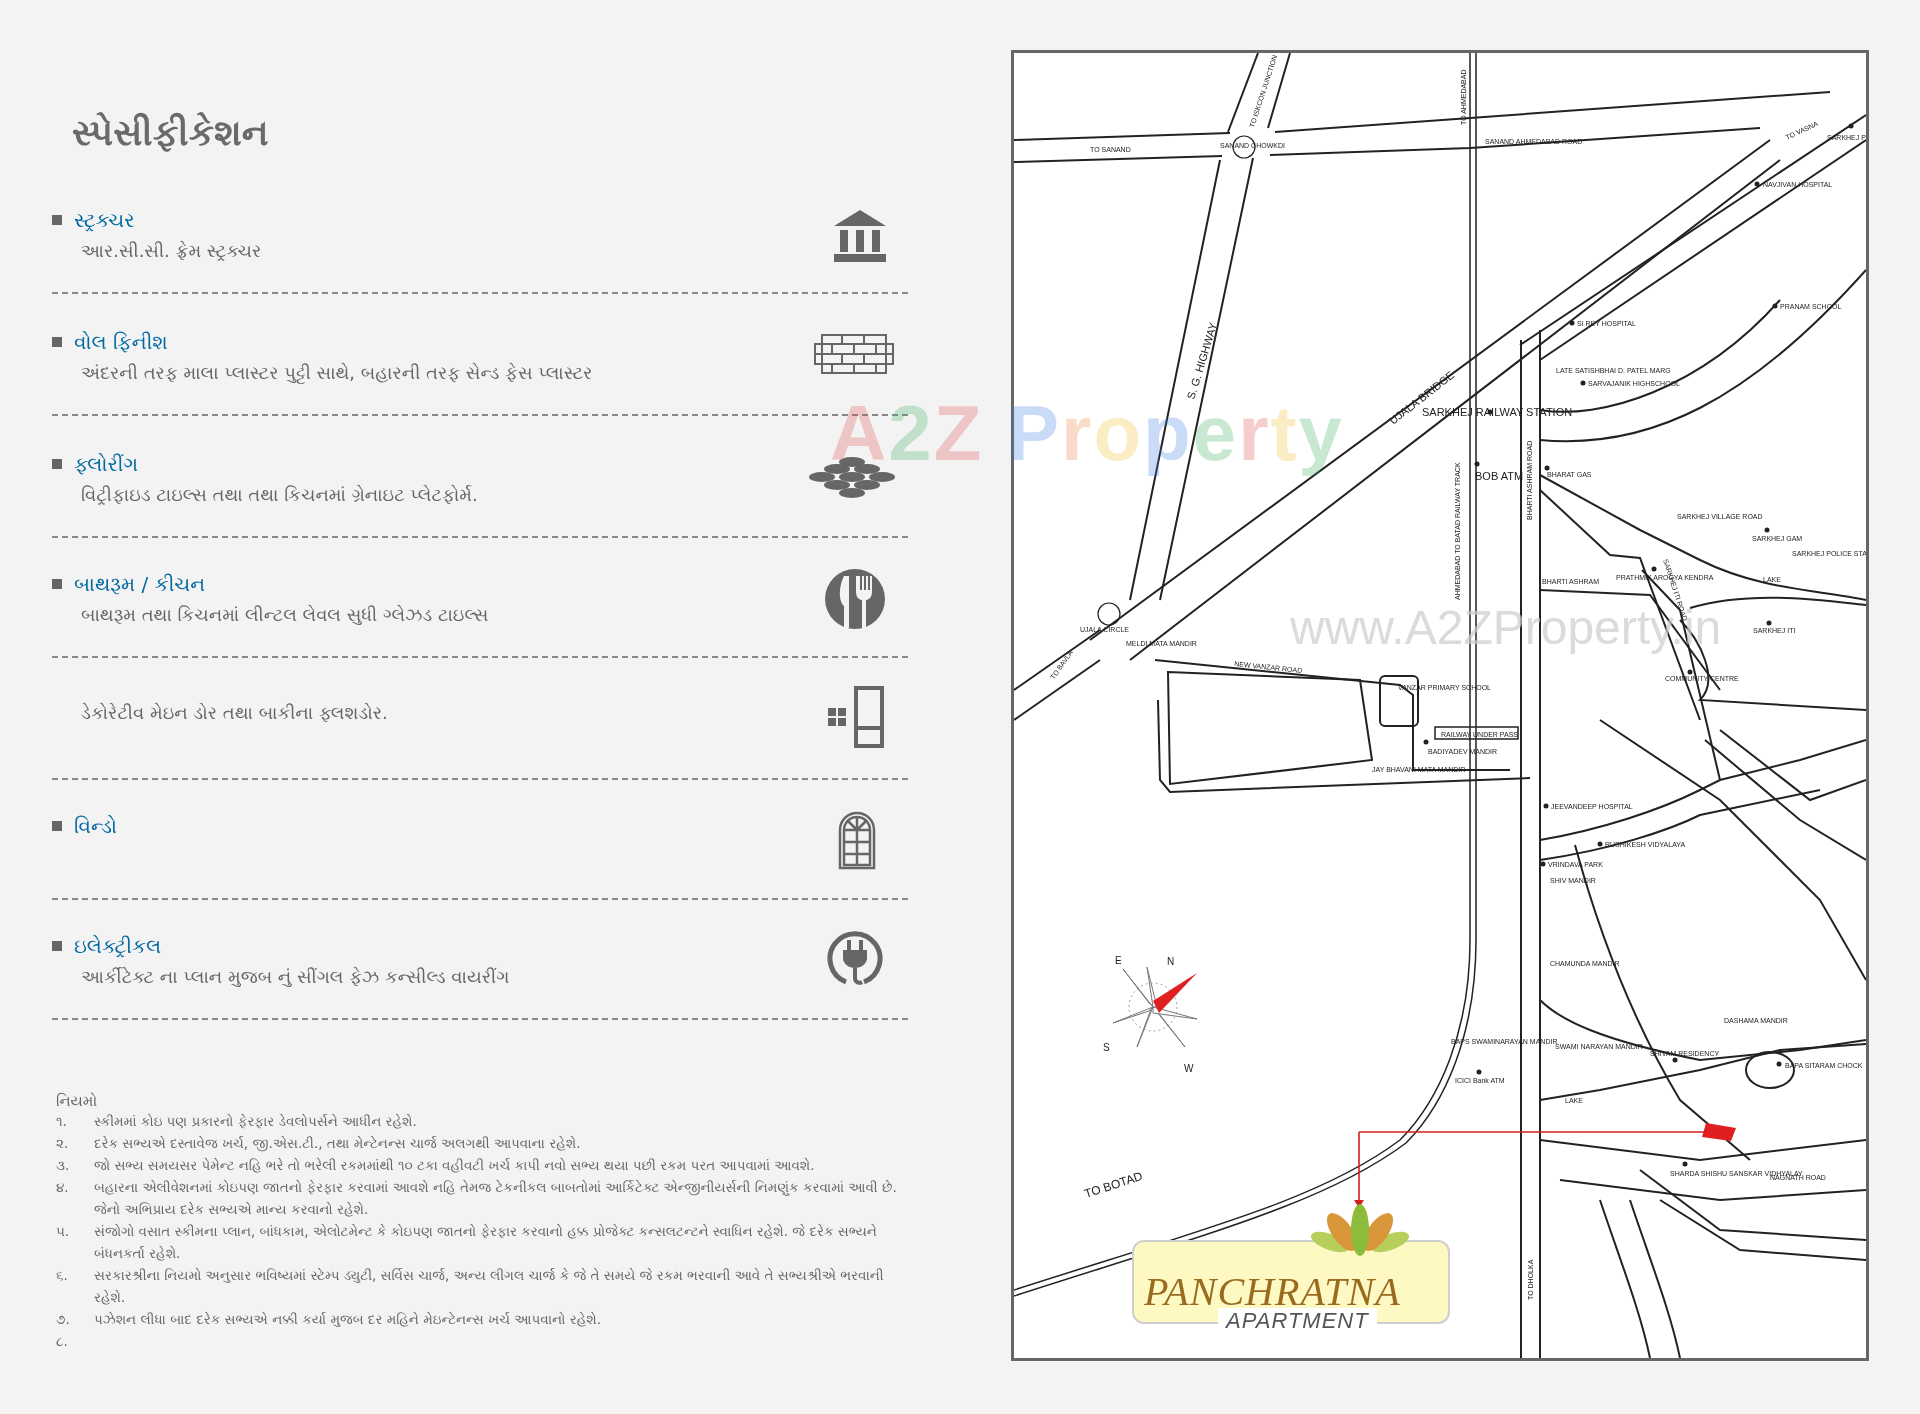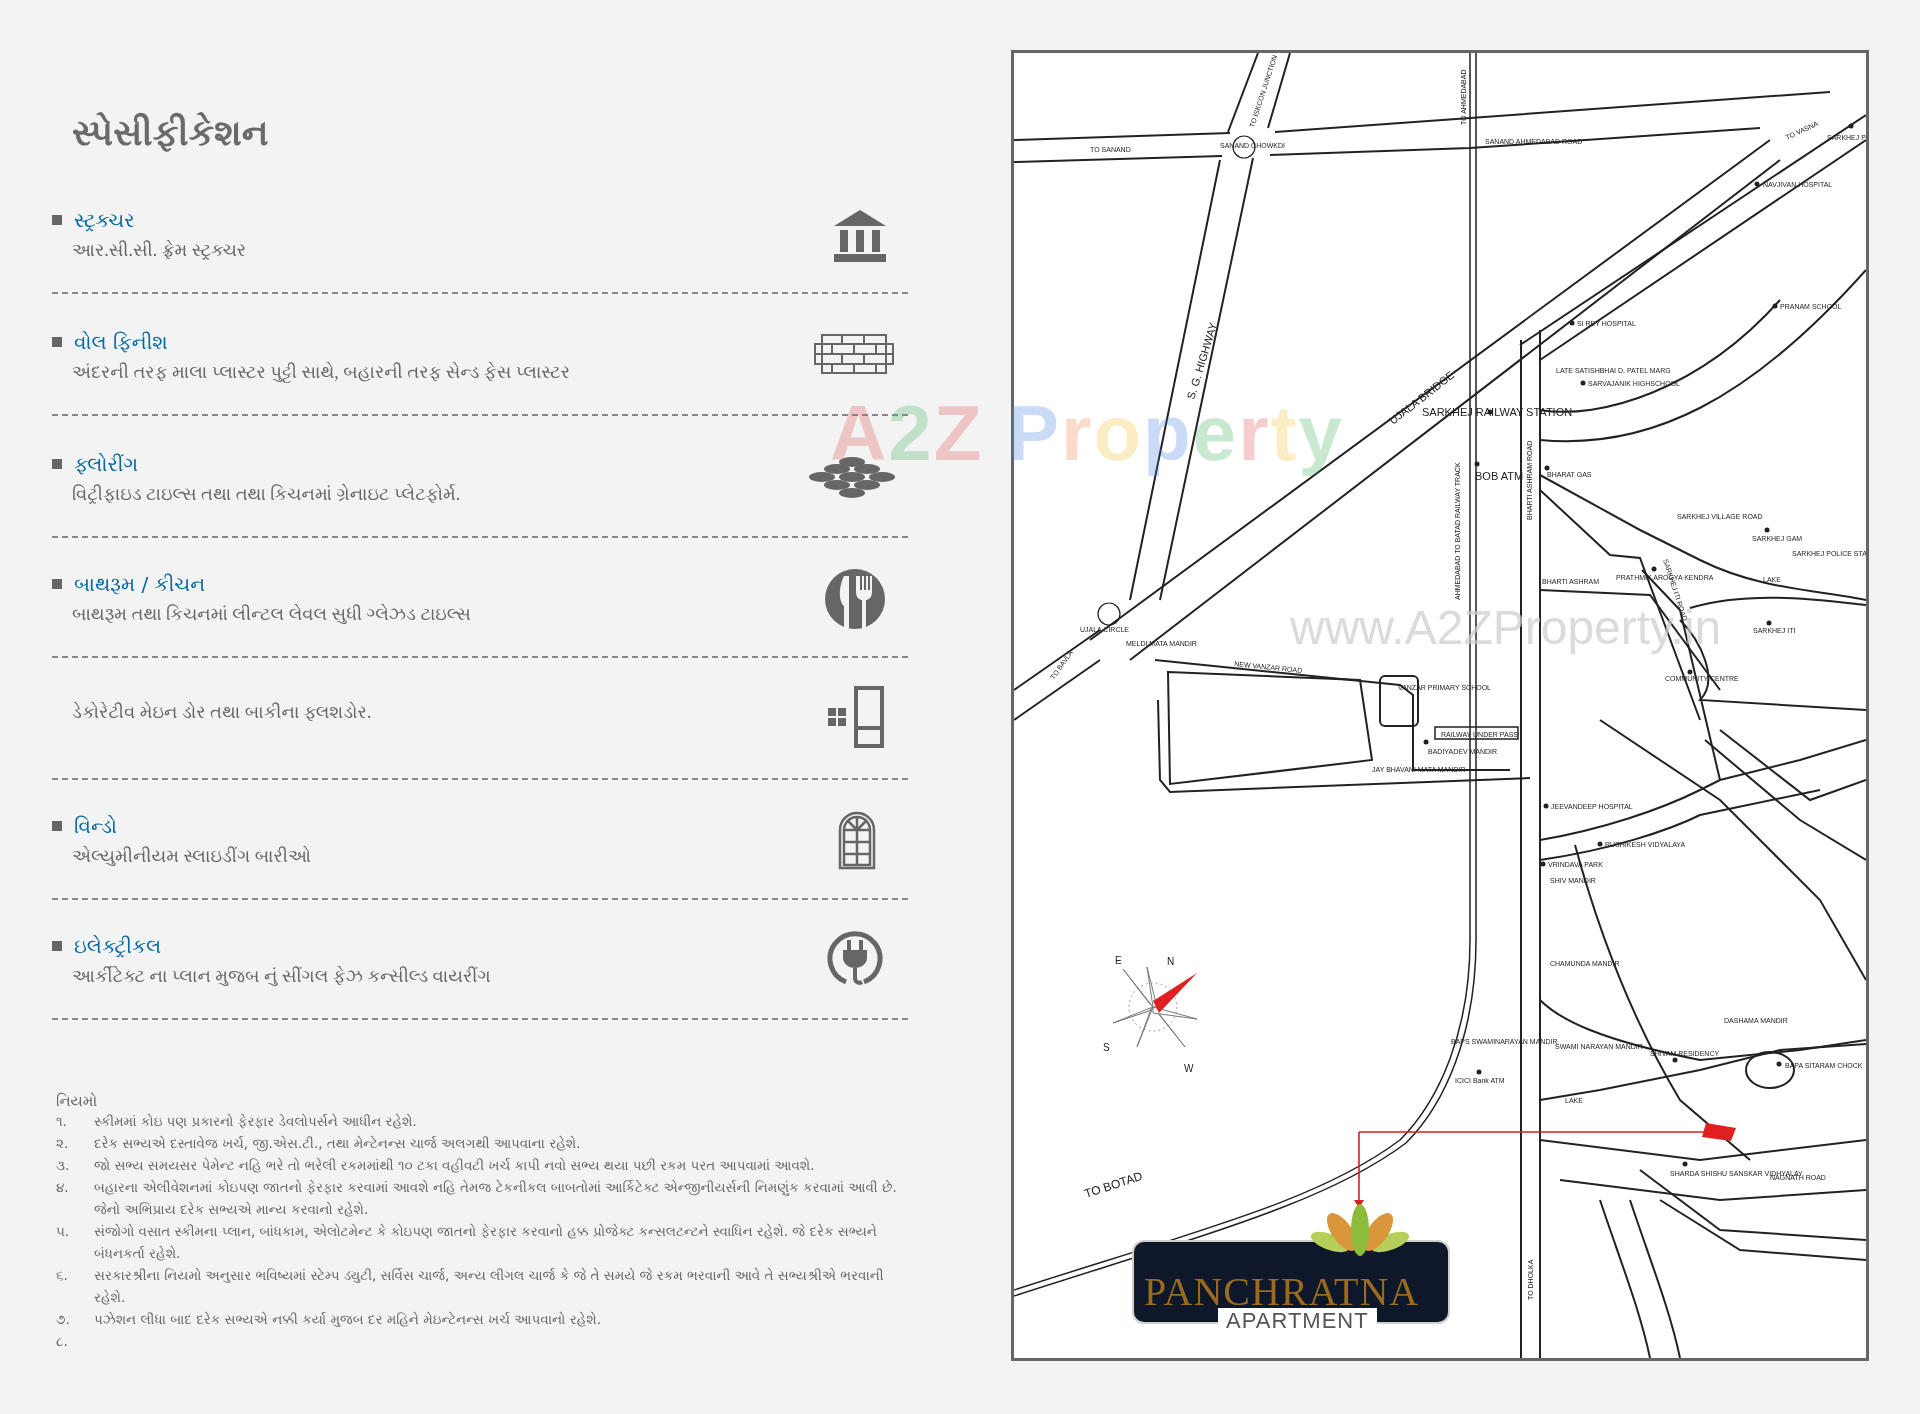--- a/index.html
+++ b/index.html
@@ -8,21 +8,21 @@
     font-family:"DejaVu Sans", sans-serif; color:#666;
   }
   .title {
     position:absolute; left:72px; top:112px; font-size:36px; font-weight:bold; color:#6a6a6a;
   }
   .spec {
     position:absolute; left:52px; width:856px;
   }
   .spec .head { display:flex; align-items:center; font-size:20px; color:#0369a1; }
   .spec .bullet { width:10px; height:10px; background:#666; margin-right:12px; display:inline-block; }
-  .spec .desc { font-size:18px; color:#666; margin-left:20px; margin-top:8px;font-family:Liberation Serif, serif; }
+  .spec .desc { font-size:18px; color:#666; margin-left:29px; margin-top:8px; }
   .spec .divider {
     position:absolute; left:0; width:856px; height:0; border-top:2px dashed #888;
   }
   .spec .icon { position:absolute; right:20px; }
   .rules { position:absolute; left:56px; top:1092px; width:860px; font-size:13.5px; color:#666; }
   .rules .rtitle { font-size:15px; }
   .rules .rule { display:flex; line-height:22px; }
   .rules .num { width:38px; flex:0 0 38px; }
   .map-frame {
     position:absolute; left:1011px; top:50px; width:858px; height:1311px;
@@ -33,21 +33,21 @@
   .wm1 {
     position:absolute; left:830px; top:388px; font-size:78px; font-weight:bold;
     font-family:"Liberation Sans", sans-serif; letter-spacing:2px; opacity:0.28; pointer-events:none;
   }
   .wm2 {
     position:absolute; left:1290px; top:600px; font-size:48px; color:#ccc;
     font-family:"Liberation Sans", sans-serif; opacity:0.7; pointer-events:none;
   }
   .logo {
     position:absolute; left:1132px; top:1240px; width:314px; height:80px;
-    border:2px solid #cfcfcf; border-radius:12px; background:#0f172a;
+    border:2px solid #cfcfcf; border-radius:12px; background:#fef9c3;font-style:italic;
   }
   .logo .name {
     position:absolute; left:10px; top:26px; font-family:"Liberation Serif", serif;
     font-size:40px; color:#9a6b1e; letter-spacing:1px;
   }
   .logo .sub {
     position:absolute; left:84px; top:66px; font-family:"Liberation Sans", sans-serif;
     font-size:22px; color:#555; background:#fff; padding:0 8px; letter-spacing:1px;
   }
 </style>
@@ -149,21 +149,20 @@
       <line x1="28" y1="42" x2="54" y2="42" stroke="#666" stroke-width="4"></line>
     </svg>
   <div class="divider" style="top:84px;"></div>
 </div>
 
 <div class="spec" style="top:814px;">
   <div class="head">
       <span class="bullet"></span>
       <span>વિન્ડો</span>
     </div>
-  <div class="desc">એલ્યુમીનીયમ સ્લાઇડીંગ બારીઓ</div>
   <svg class="icon" style="top:-4px;right:32px;" width="38" height="60" viewBox="0 0 38 60">
       <g fill="none" stroke="#666" stroke-width="2.5">
         <path d="M2 58 L2 20 A17 17 0 0 1 36 20 L36 58 Z"></path>
         <path d="M6 55 L6 20 A13 13 0 0 1 32 20 L32 55 Z"></path>
         <line x1="6" y1="20" x2="32" y2="20"></line>
         <line x1="19" y1="7" x2="19" y2="55"></line>
         <line x1="6" y1="32" x2="32" y2="32"></line>
         <line x1="6" y1="44" x2="32" y2="44"></line>
         <line x1="19" y1="20" x2="9" y2="10"></line>
         <line x1="19" y1="20" x2="29" y2="10"></line>

